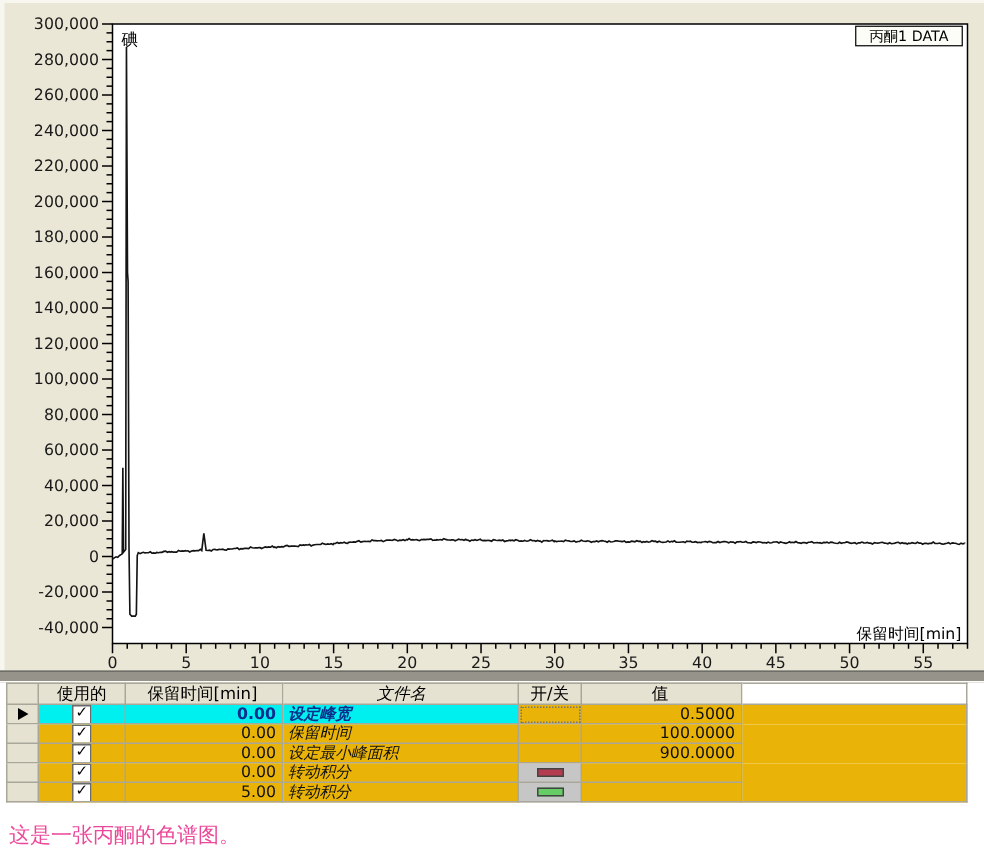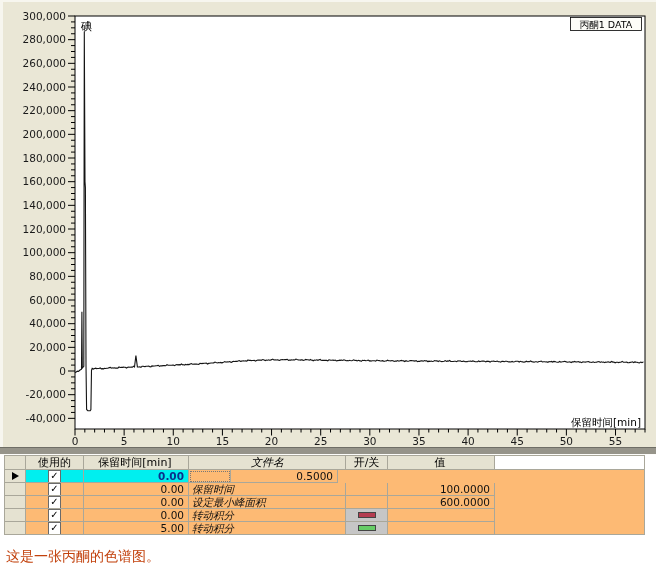--- a/index.html
+++ b/index.html
@@ -17,21 +17,21 @@
   .divider{
     position:absolute;left:0;top:447px;width:656px;height:8px;
     background:var(--divider);
     border-top:1px solid #6f6e66;border-bottom:1px solid #fdfdfa;
     box-sizing:border-box;
   }
   .table-wrap{position:absolute;left:4px;top:455px;width:641px;}
   .trow{display:flex;height:13px;}
   .trow.head{height:15px;}
   .cell{
-    box-sizing:border-box;background:#fdba74;color:#111;
+    box-sizing:border-box;background:#eab308;color:#111;
     border-right:1px solid var(--grid-border);
     border-bottom:1px solid var(--grid-border);
     font-size:10.5px;line-height:11px;padding:0 2px;
     overflow:hidden;white-space:nowrap;
     display:flex;align-items:center;
   }
   .trow.head .cell{
     background:var(--header-bg);justify-content:center;
     border-top:1px solid var(--grid-border);font-size:11px;color:#000;
   }
@@ -46,21 +46,21 @@
   .trow.last .cell.cf{border-bottom:1px solid var(--grid-border);}
   .cell.sel{background:var(--highlight-bg);color:var(--highlight-text);font-weight:bold;}
   .cell.gray{background:#c6c6c6;}
   .cell.focus{outline:1px dotted #777;outline-offset:-2px;}
   .checkbox{
     width:11px;height:11px;background:#fff;border:1px solid #6a6a6a;
     font-size:10px;line-height:9px;text-align:center;color:#000;font-weight:bold;
   }
   .tri{width:0;height:0;border-left:7px solid #000;border-top:4px solid transparent;border-bottom:4px solid transparent;}
   .bar{width:16px;height:4px;border:1px solid #444;box-sizing:content-box;}
-  .caption{position:absolute;left:6px;top:548px;font-size:14px;color:#c2410c;}
+  .caption{position:absolute;left:6px;top:548px;font-size:14px;color:#ec4899;}
 </style>
 </head>
 <body>
 
 <div class="chart-panel">
   <svg id="chart-svg" width="656" height="447">
       <rect x="75" y="16" width="570" height="413" fill="#ffffff" stroke="#000" stroke-width="1"></rect>
       <line x1="68" y1="418.34957020057305" x2="75" y2="418.34957020057305" stroke="#000" stroke-width="1"></line>
       <text x="66" y="421.84957020057305" text-anchor="end" font-size="10.5" fill="#1a1a1a">-40,000</text>
       <line x1="71" y1="412.43266475644697" x2="75" y2="412.43266475644697" stroke="#000" stroke-width="1"></line>
@@ -241,20 +241,21 @@
     </div>
   <div id="tbody">
       <div class="trow">
         <div class="cell c0">
           <div class="tri"></div>
         </div>
         <div class="cell c1 sel">
           <div class="checkbox">✓</div>
         </div>
         <div class="cell c2 sel">0.00</div>
+        <div class="cell c3 sel">设定峰宽</div>
         <div class="cell c4 focus"></div>
         <div class="cell c5">0.5000</div>
         <div class="cell cf"></div>
       </div>
       <div class="trow">
         <div class="cell c0"></div>
         <div class="cell c1">
           <div class="checkbox">✓</div>
         </div>
         <div class="cell c2">0.00</div>
@@ -264,21 +265,21 @@
         <div class="cell cf"></div>
       </div>
       <div class="trow">
         <div class="cell c0"></div>
         <div class="cell c1">
           <div class="checkbox">✓</div>
         </div>
         <div class="cell c2">0.00</div>
         <div class="cell c3">设定最小峰面积</div>
         <div class="cell c4"></div>
-        <div class="cell c5">600.0000</div>
+        <div class="cell c5">900.0000</div>
         <div class="cell cf"></div>
       </div>
       <div class="trow">
         <div class="cell c0"></div>
         <div class="cell c1">
           <div class="checkbox">✓</div>
         </div>
         <div class="cell c2">0.00</div>
         <div class="cell c3">转动积分</div>
         <div class="cell c4 gray">

